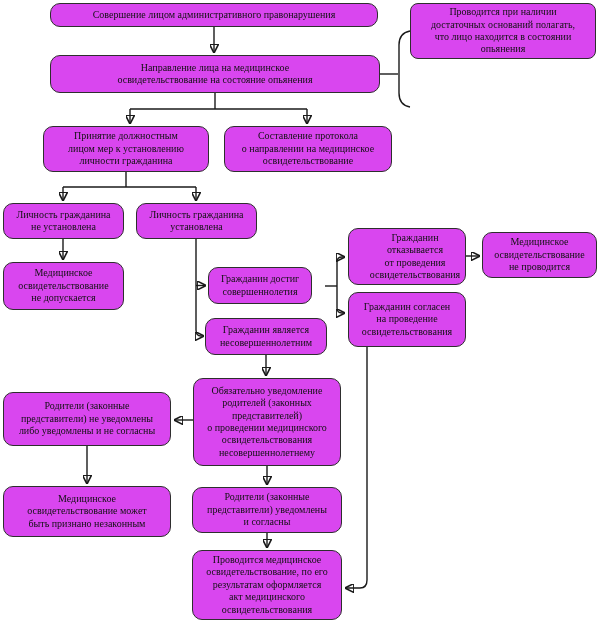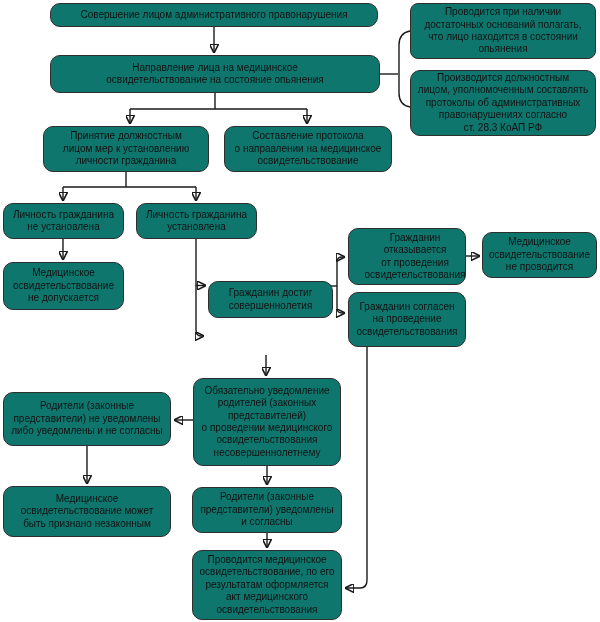--- a/index.html
+++ b/index.html
@@ -3,29 +3,30 @@
 <meta charset="utf-8">
 <style>
   * { margin:0; padding:0; box-sizing:border-box; }
   html, body { background:#ffffff; }
   body { width:600px; height:622px; font-family:"Liberation Sans", sans-serif; }
   .stage { position:relative; width:600px; height:622px; background:#ffffff; overflow:hidden; }
   svg.connectors { position:absolute; left:0; top:0; width:600px; height:622px; }
   svg.connectors path { stroke:#1a1a1a; stroke-width:1.4; fill:none; }
   .node {
     position:absolute;
-    background:#0f766e;
+    background:#d946ef;
     border:1.5px solid #2e2e2e;
     border-radius:10px;
     display:flex;
     align-items:center;
     justify-content:center;
     text-align:center;
     padding:2px 4px;
     color:#111111;
+    font-family:Liberation Serif, serif;
   }
   .node-label {
     white-space:pre-line;
     font-size:10px;
     line-height:12.4px;
   }
 </style>
 </head>
 <body>
 
@@ -84,27 +85,20 @@
 освидетельствование на состояние опьянения</span>
   </div>
 
   <div class="node" style="left:410px; top:3px; width:186px; height:56px;border-radius:8px;">
     <span class="node-label">Проводится при наличии
 достаточных оснований полагать,
 что лицо находится в состоянии
 опьянения</span>
   </div>
 
-  <div class="node" style="left:410px; top:70px; width:186px; height:66px;">
-    <span class="node-label">Производится должностным
-лицом, уполномоченным составлять
-протоколы об административных
-правонарушениях согласно
-ст. 28.3 КоАП РФ</span>
-  </div>
 
   <div class="node" style="left:43px; top:126px; width:166px; height:46px;">
     <span class="node-label">Принятие должностным
 лицом мер к установлению
 личности гражданина</span>
   </div>
 
   <div class="node" style="left:224px; top:126px; width:168px; height:46px;">
     <span class="node-label">Составление протокола
 о направлении на медицинское
@@ -120,25 +114,29 @@
     <span class="node-label">Личность гражданина
 установлена</span>
   </div>
 
   <div class="node" style="left:3px; top:262px; width:121px; height:48px;">
     <span class="node-label">Медицинское
 освидетельствование
 не допускается</span>
   </div>
 
-  <div class="node" style="left:208px; top:267px; width:125px; height:37px;margin-top:14px;">
+  <div class="node" style="left:208px; top:267px; width:104px; height:37px;">
     <span class="node-label">Гражданин достиг
 совершеннолетия</span>
   </div>
 
+  <div class="node" style="left:205px; top:318px; width:122px; height:37px;">
+    <span class="node-label">Гражданин является
+несовершеннолетним</span>
+  </div>
 
   <div class="node" style="left:348px; top:228px; width:118px; height:57px;padding-left:20px;">
     <span class="node-label">Гражданин
 отказывается
 от проведения
 освидетельствования</span>
   </div>
 
   <div class="node" style="left:482px; top:232px; width:115px; height:46px;">
     <span class="node-label">Медицинское

